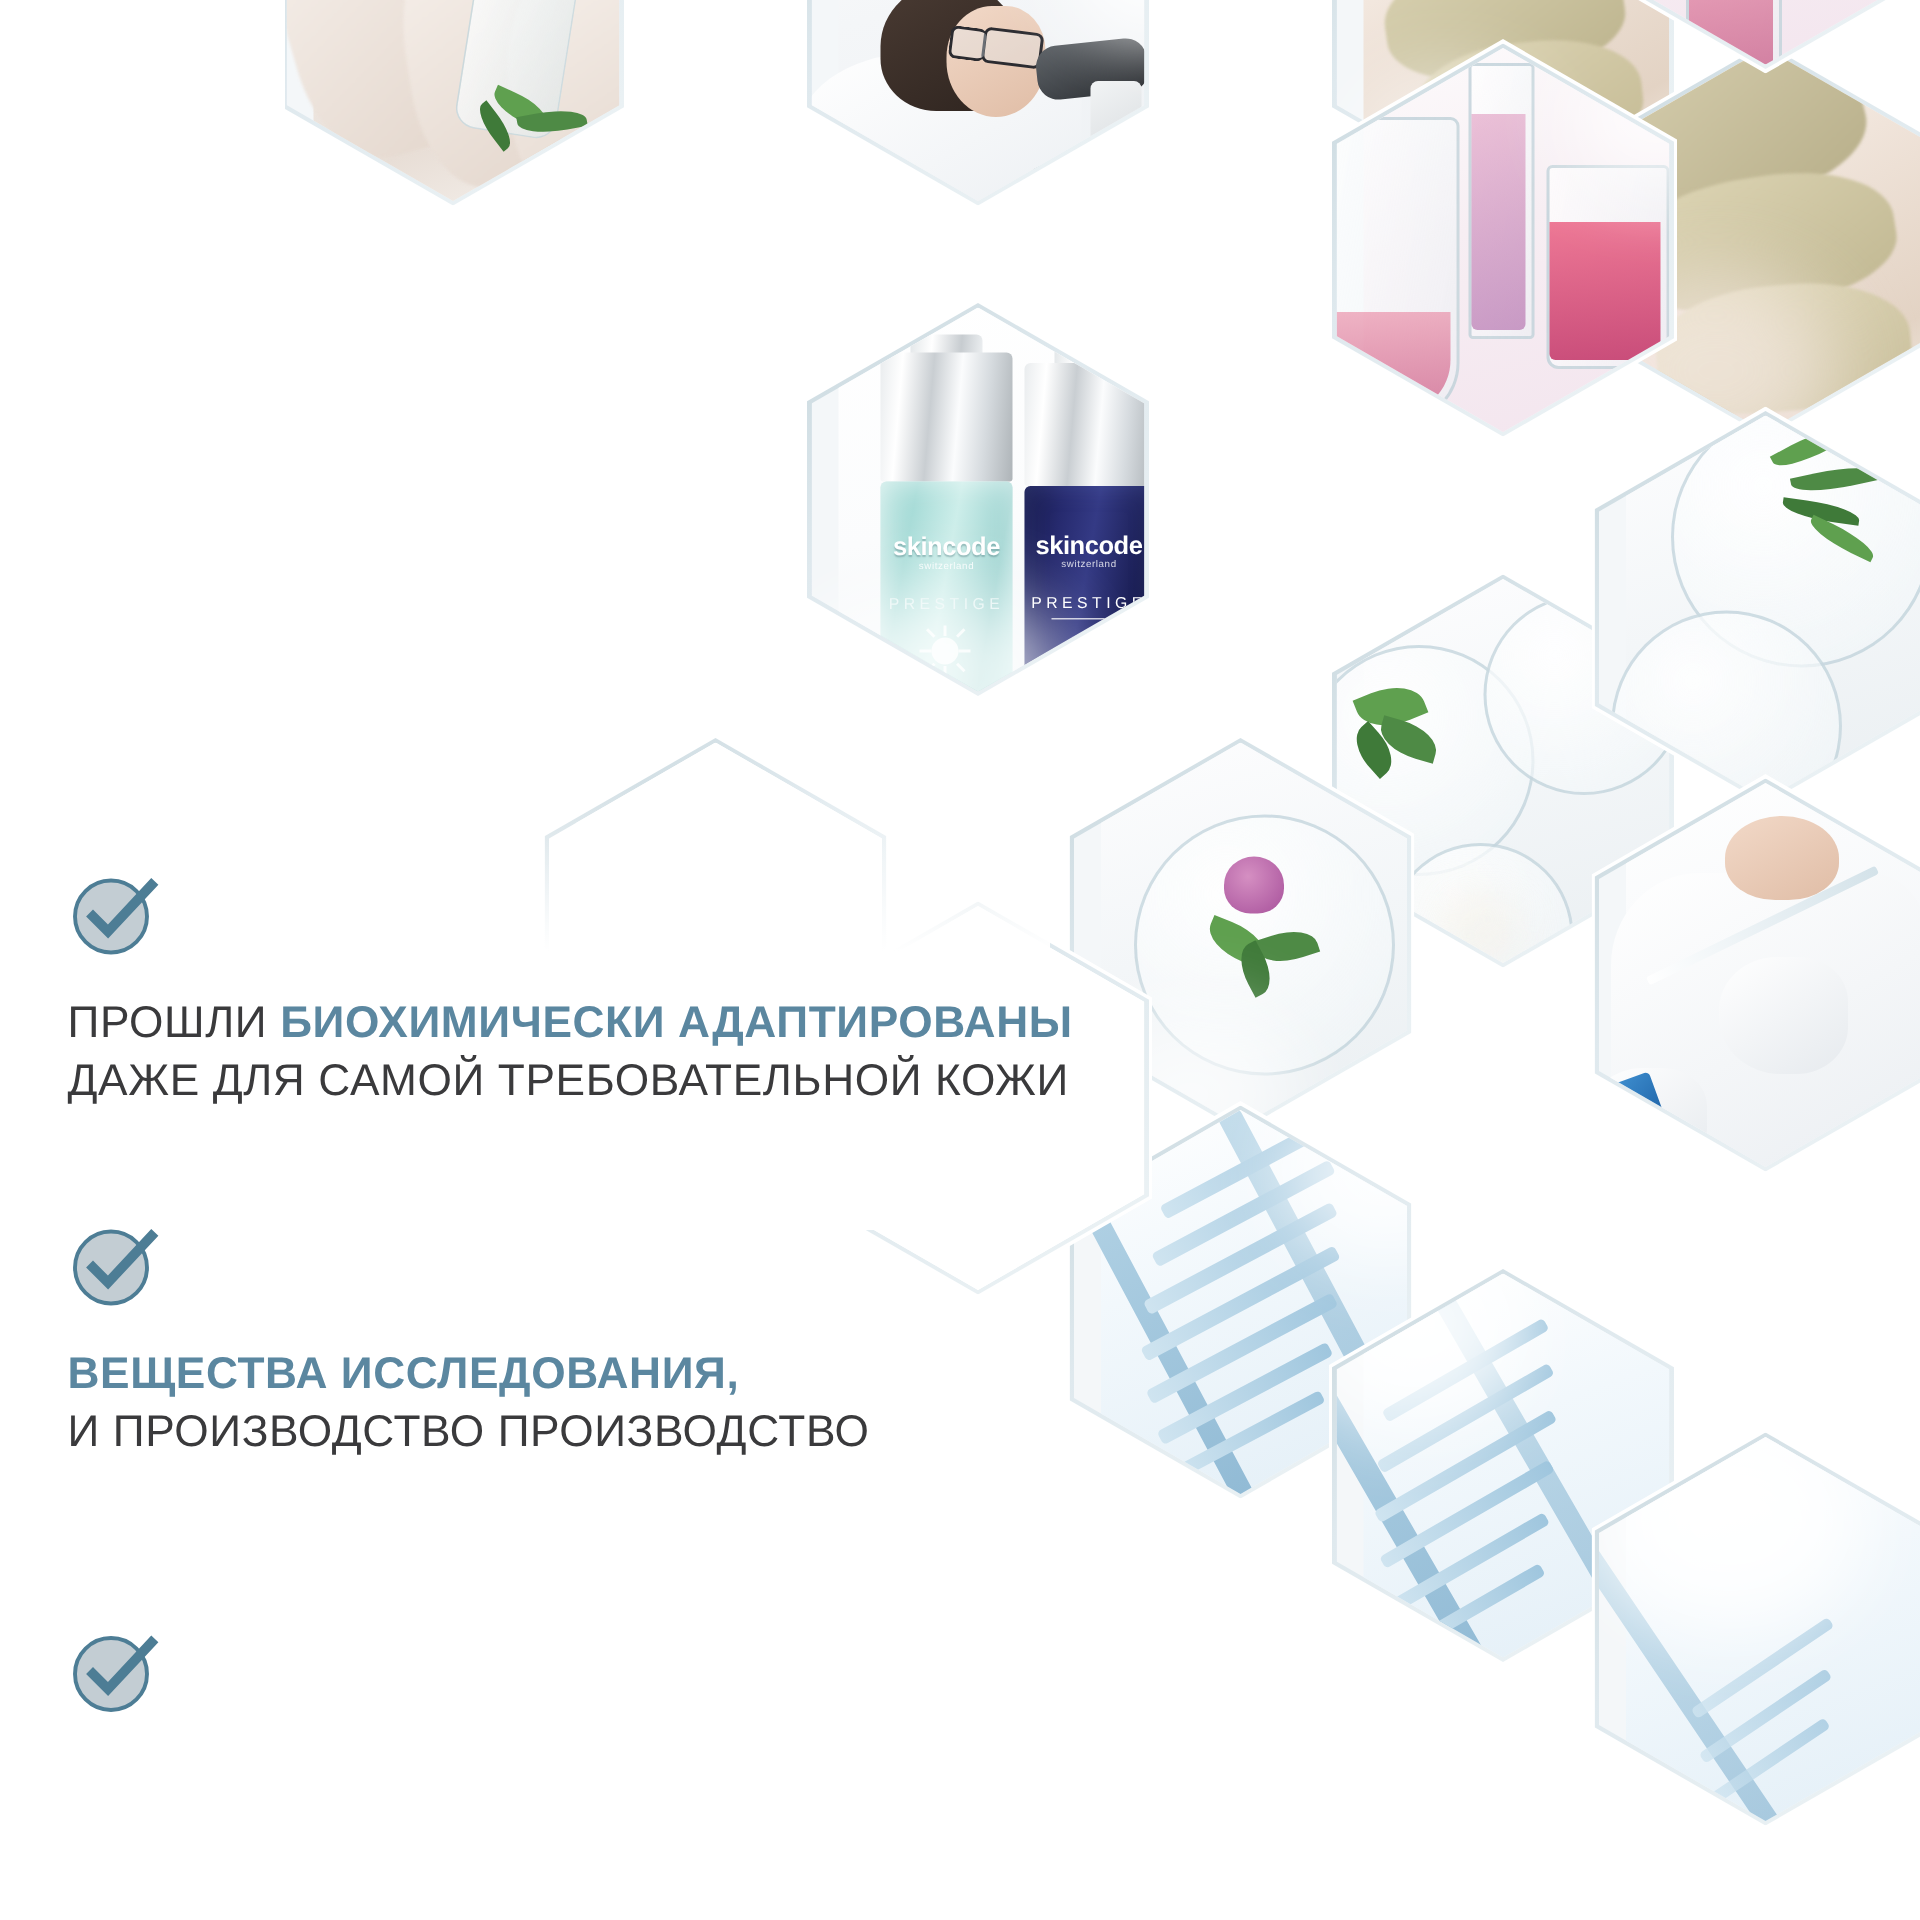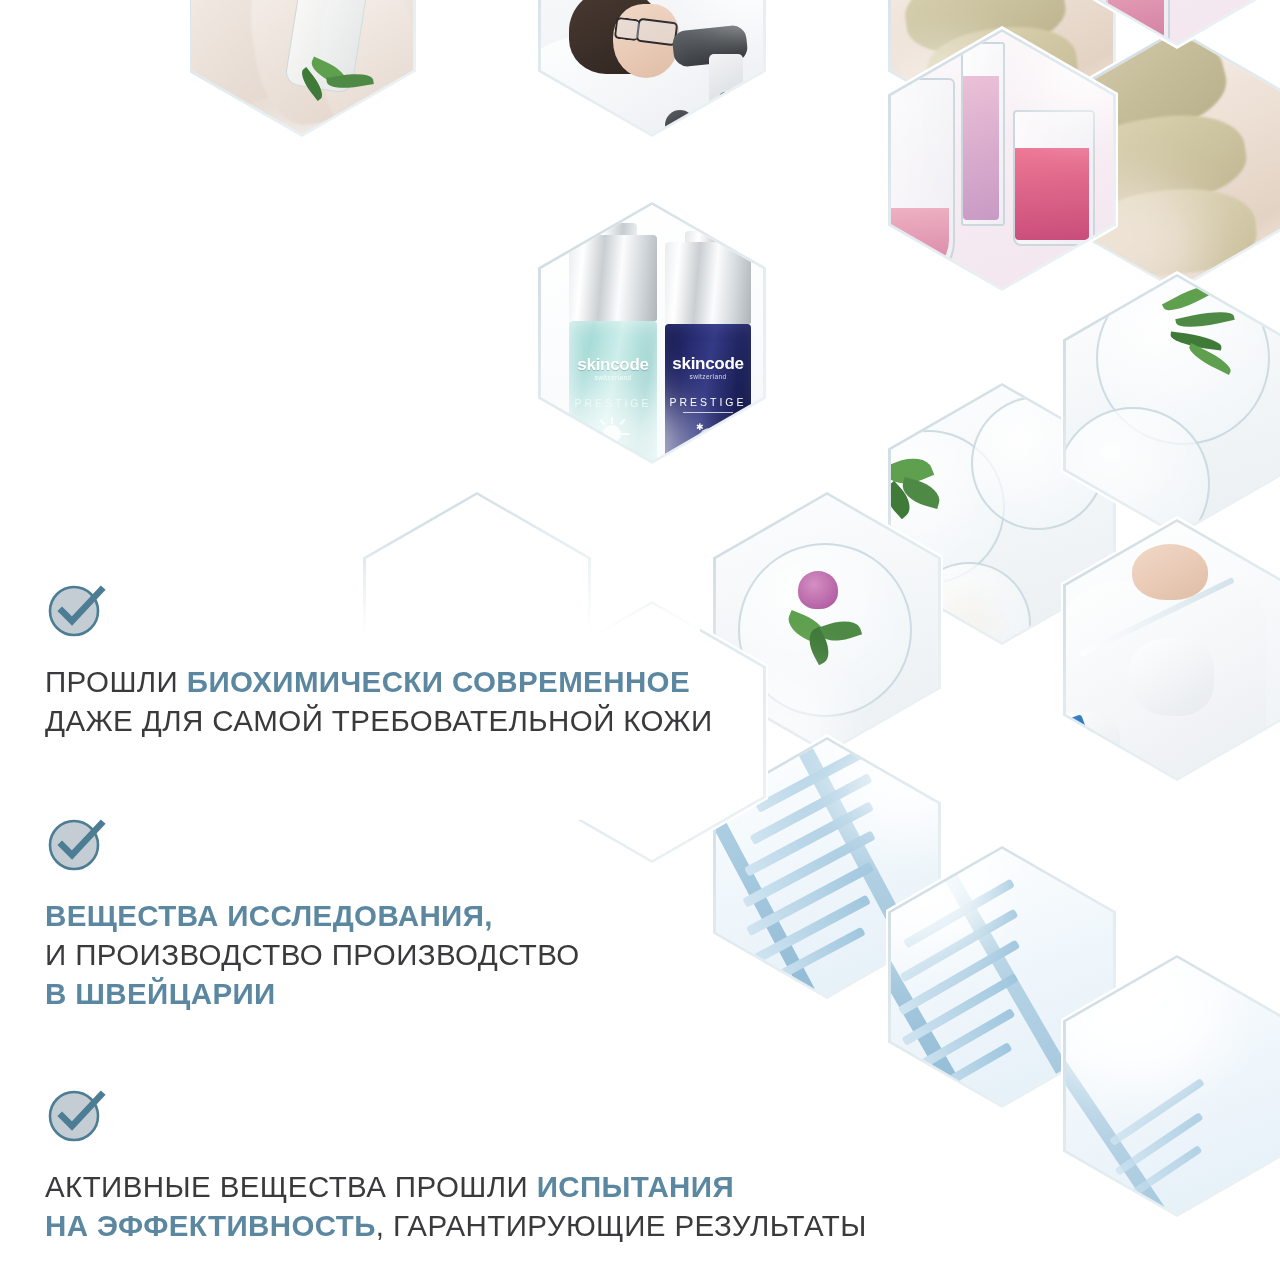--- a/index.html
+++ b/index.html
@@ -27,21 +27,21 @@
     clip-path:polygon(50% 0%,100% 25%,100% 75%,50% 100%,0% 75%,0% 25%);
     overflow:hidden;
     background:#f4f7f9;
   }
   .hex .edge{
     position:absolute;
     left:2px;top:3px;right:2px;bottom:3px;
     clip-path:polygon(50% 0%,100% 25%,100% 75%,50% 100%,0% 75%,0% 25%);
     background:linear-gradient(140deg,#c9d8de 0%,#dfe9ee 40%,#eef4f6 100%);
   }
-  .hex .art{position:absolute;inset:0;}
+  .hex .art{position:absolute;inset:0;margin-left:18px;}
   .blobs{position:absolute;border-radius:50%;filter:blur(18px);}
   .soft{position:absolute;border-radius:50%;filter:blur(26px);}
   .leaf{position:absolute;background:#4e8a45;border-radius:0 70% 0 70%;}
   .leaf.l2{background:#5fa04f;}
   .leaf.l3{background:#3f7a39;}
 
   
   .sc-glove{background:linear-gradient(160deg,#ffffff 0%,#f3eeea 35%,#e8ded6 75%,#f6f2ee 100%);}
   .glovefinger{position:absolute;background:linear-gradient(150deg,#f7f1ec,#e3d6cc);border-radius:46% 46% 40% 40%;filter:blur(1.2px);}
   .tube{position:absolute;background:linear-gradient(100deg,rgba(255,255,255,.85),rgba(222,233,236,.6));border:1.5px solid rgba(196,212,218,.8);border-radius:4px 4px 14px 14px;}
@@ -389,39 +389,38 @@
   <div id="bullets">
 
     <div class="bullet" style="top:578px;">
       <div class="check">
         <svg viewBox="0 0 62 62" aria-hidden="true">
           <circle cx="29" cy="33" r="24" fill="#c3cdd3"></circle>
           <circle cx="29" cy="33" r="24" fill="none" stroke="#4d7d95" stroke-width="2.6"></circle>
           <path d="M17 33 L27 43 L56 12" fill="none" stroke="#4d7d95" stroke-width="6.5" stroke-linecap="square" stroke-linejoin="miter"></path>
         </svg>
       </div>
-      <div class="btext"><span class="ln"><span class="dk">ПРОШЛИ </span><span class="ac">БИОХИМИЧЕСКИ СОВРЕМЕННОЕ</span></span><span class="ln"><span class="dk">ДАЖЕ ДЛЯ САМОЙ ТРЕБОВАТЕЛЬНОЙ КОЖИ</span></span></div>
+      <div class="btext"><span class="ln"><span class="dk">ПРОШЛИ </span><span class="ac">БИОХИМИЧЕСКИ АДАПТИРОВАНЫ</span></span><span class="ln"><span class="dk">ДАЖЕ ДЛЯ САМОЙ ТРЕБОВАТЕЛЬНОЙ КОЖИ</span></span></div>
     </div>
 
     <div class="bullet" style="top:812px;">
       <div class="check">
         <svg viewBox="0 0 62 62" aria-hidden="true">
           <circle cx="29" cy="33" r="24" fill="#c3cdd3"></circle>
           <circle cx="29" cy="33" r="24" fill="none" stroke="#4d7d95" stroke-width="2.6"></circle>
           <path d="M17 33 L27 43 L56 12" fill="none" stroke="#4d7d95" stroke-width="6.5" stroke-linecap="square" stroke-linejoin="miter"></path>
         </svg>
       </div>
-      <div class="btext"><span class="ln"><span class="ac">ВЕЩЕСТВА ИССЛЕДОВАНИЯ,</span></span><span class="ln"><span class="dk">И ПРОИЗВОДСТВО ПРОИЗВОДСТВО</span></span><span class="ln"><span class="ac">В ШВЕЙЦАРИИ</span></span></div>
+      <div class="btext"><span class="ln"><span class="ac">ВЕЩЕСТВА ИССЛЕДОВАНИЯ,</span></span><span class="ln"><span class="dk">И ПРОИЗВОДСТВО ПРОИЗВОДСТВО</span></span></div>
     </div>
 
     <div class="bullet" style="top:1083px;">
       <div class="check">
         <svg viewBox="0 0 62 62" aria-hidden="true">
           <circle cx="29" cy="33" r="24" fill="#c3cdd3"></circle>
           <circle cx="29" cy="33" r="24" fill="none" stroke="#4d7d95" stroke-width="2.6"></circle>
           <path d="M17 33 L27 43 L56 12" fill="none" stroke="#4d7d95" stroke-width="6.5" stroke-linecap="square" stroke-linejoin="miter"></path>
         </svg>
       </div>
-      <div class="btext"><span class="ln"><span class="dk">АКТИВНЫЕ ВЕЩЕСТВА ПРОШЛИ </span><span class="ac">ИСПЫТАНИЯ</span></span><span class="ln"><span class="ac">НА ЭФФЕКТИВНОСТЬ</span><span class="dk">, ГАРАНТИРУЮЩИЕ РЕЗУЛЬТАТЫ</span></span></div>
     </div>
 
   </div>
 </div>
 
 </body></html>

